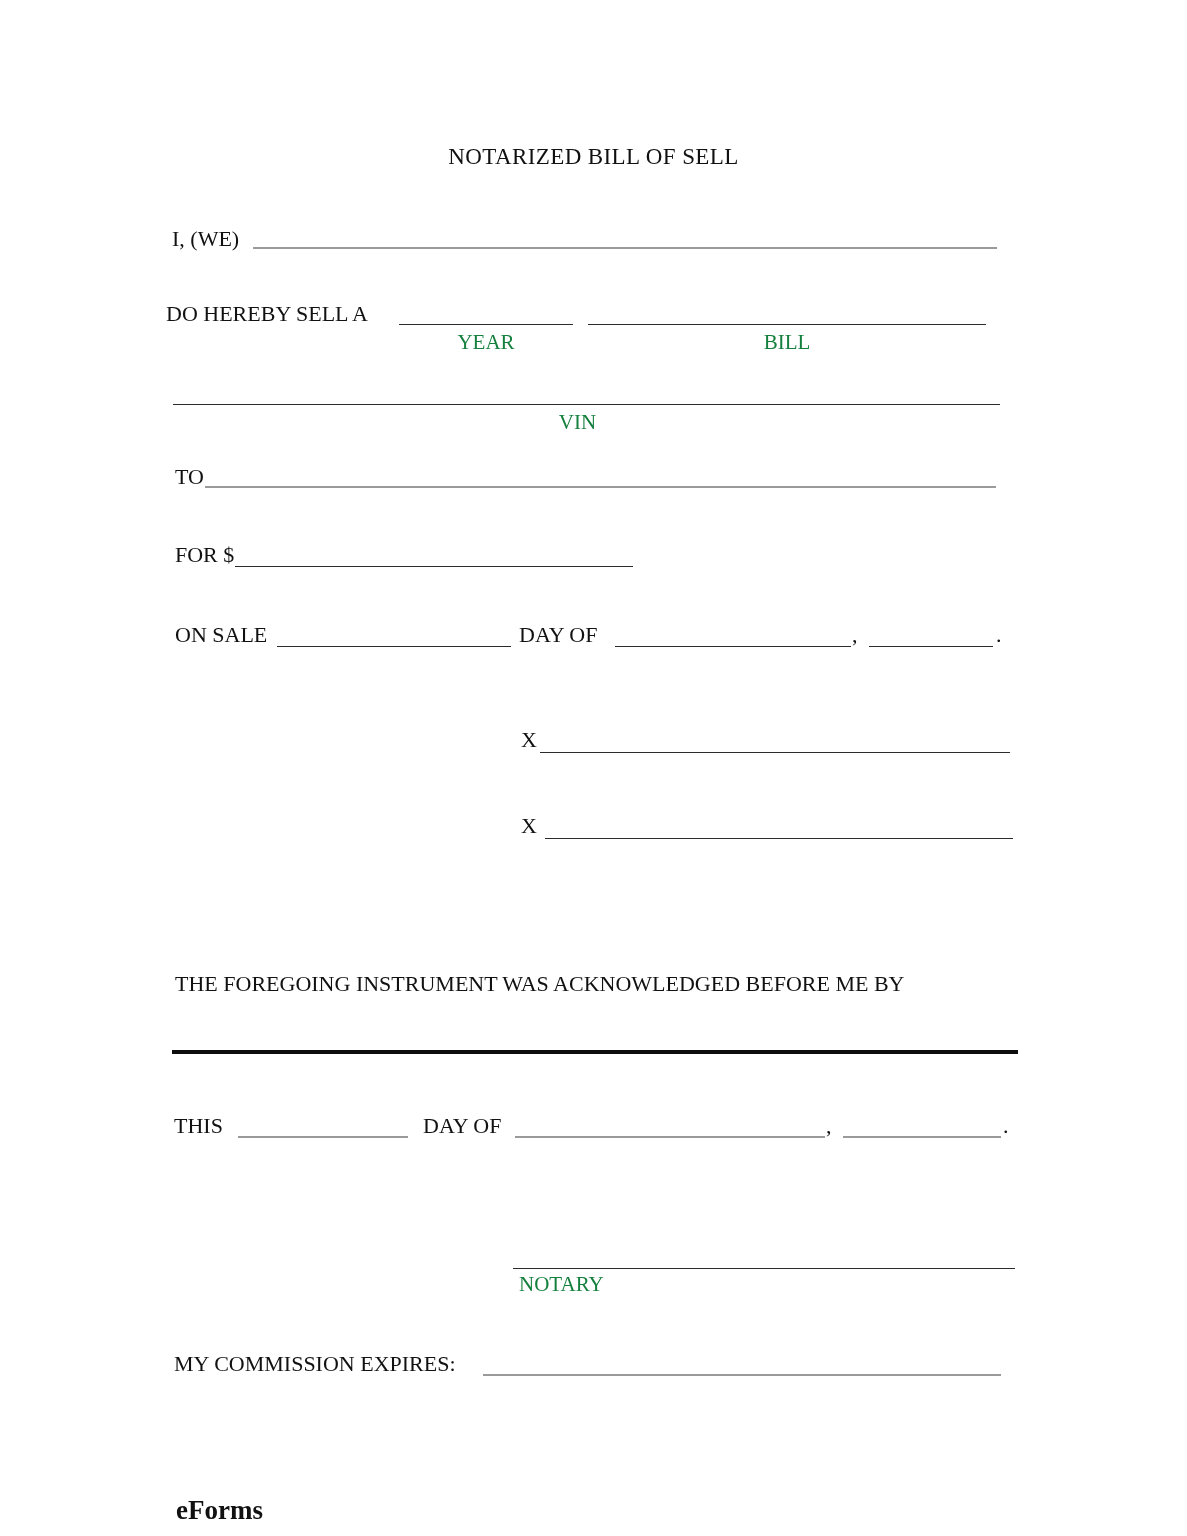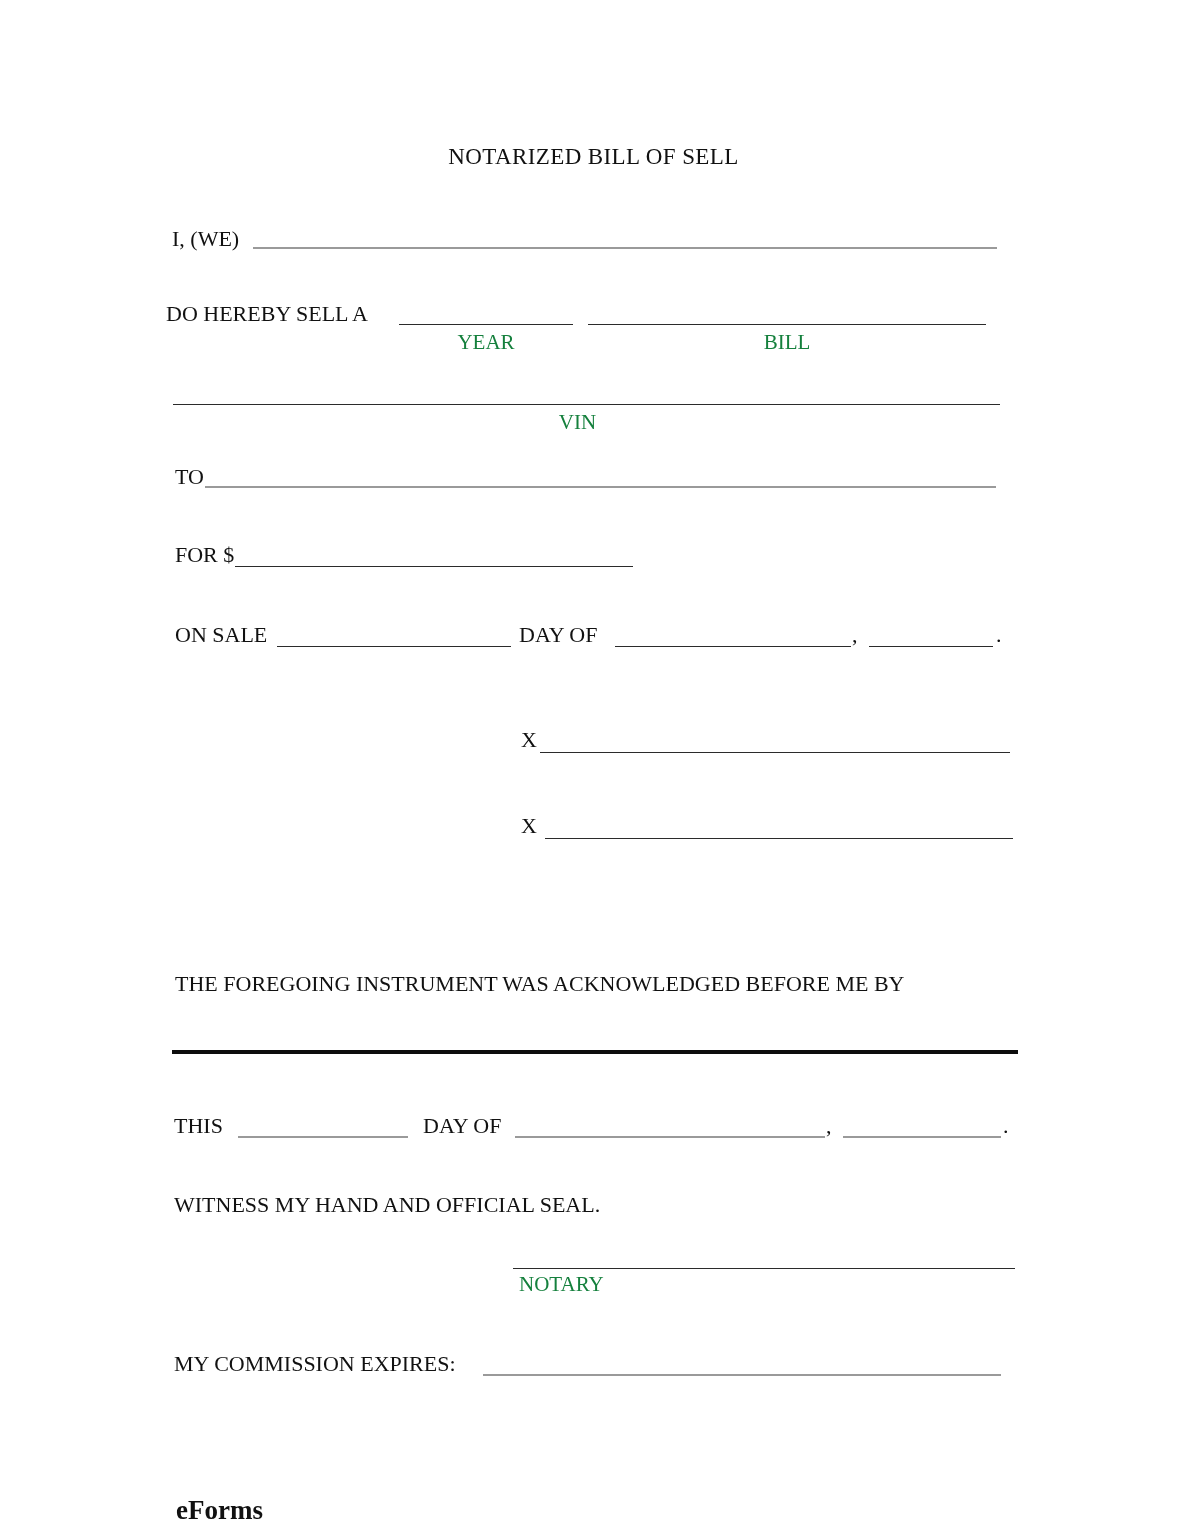--- a/index.html
+++ b/index.html
@@ -136,21 +136,20 @@
 
   <div class="txt" style="left:423px; top:1115px;">DAY OF</div>
   <div class="rule gray" style="left:515px; top:1136px; width:310px;"></div>
   <div class="txt" style="left:521px; top:1115px; font-size:20px;"></div>
   <div class="txt" style="left:826px; top:1115px;">,</div>
 
   <div class="rule gray" style="left:843px; top:1136px; width:158px;"></div>
   <div class="txt" style="left:849px; top:1115px; font-size:20px;"></div>
   <div class="txt" style="left:1003px; top:1115px;">.</div>
 
-  <div class="txt" style="left:174px; top:1194px;">WITNESS MY HAND AND OFFICIAL SEAL.</div>
 
   <div class="rule thin" style="left:513px; top:1268px; width:502px;"></div>
   <div class="txt" style="left:520px; top:1245px; font-size:20px;"></div>
   <div class="sub" style="left:519px; top:1272px;">NOTARY</div>
 
   <div class="txt" style="left:174px; top:1353px;">MY COMMISSION EXPIRES:</div>
   <div class="rule gray" style="left:483px; top:1374px; width:518px;"></div>
   <div class="txt" style="left:490px; top:1353px; font-size:20px;"></div>
 
   <div class="footer" style="left:176px; top:1495px;">eForms</div>

